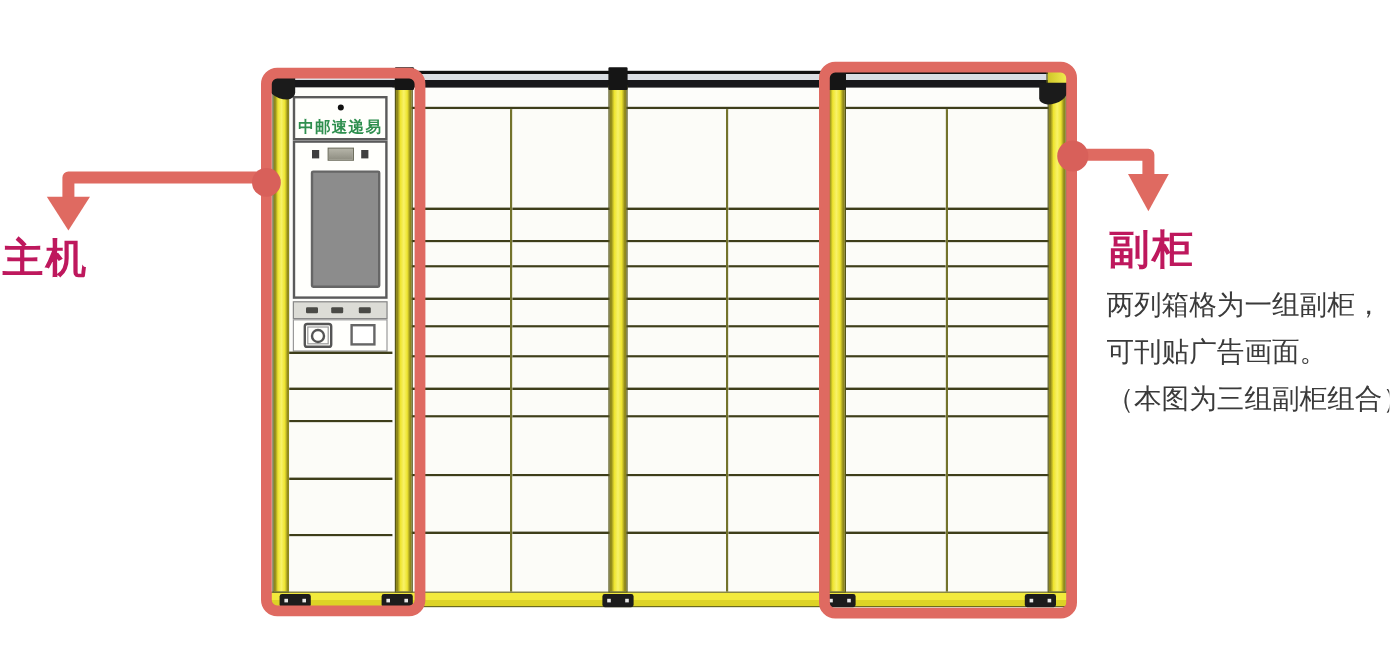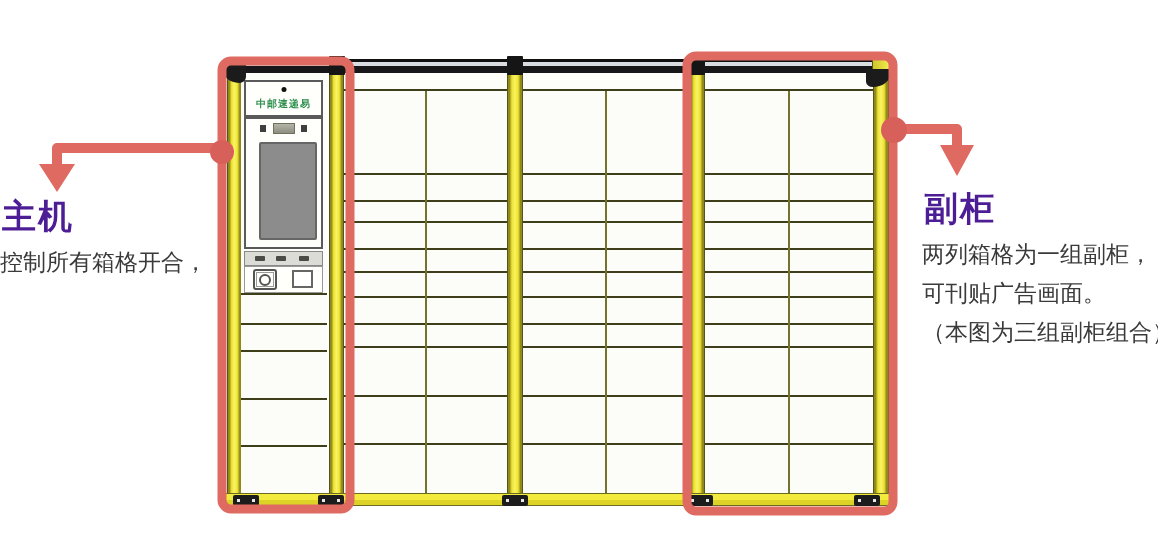--- a/index.html
+++ b/index.html
@@ -38,42 +38,42 @@
   .strip{height:18px;border-bottom:2px solid #3e3e1a;background:#fdfdfa;}
   .cols{display:flex;height:402px;}
   .col{flex:1 1 0;display:flex;flex-direction:column;}
   .col.first{border-right:2px solid #73732c;}
   .cell{background:#fcfcf8;border-bottom:2px solid #3e3e1a;}
   .cell.last{border-bottom:none;}
   
   .main-unit{left:241px;top:73px;width:86px;height:420px;background:#fdfdfa;z-index:2;}
   .header-box{position:absolute;left:3px;top:7px;width:79px;height:37px;border:2px solid #5a5a5a;background:#fffffc;}
   .header-dot{position:absolute;left:50%;top:5px;width:5px;height:5px;background:#111;border-radius:50%;transform:translateX(-50%);}
-  .brand-text{position:absolute;left:0;right:0;top:15px;text-align:center;font-size:10px;font-weight:bold;color:#2f8f4f;letter-spacing:1px;white-space:nowrap;}
+  .brand-text{position:absolute;left:0;right:0;top:15px;text-align:center;font-size:13px;font-weight:bold;color:#2f8f4f;letter-spacing:1px;white-space:nowrap;}
   .control-box{position:absolute;left:3px;top:44px;width:79px;height:132px;border:2px solid #5a5a5a;background:#fffffc;}
   .mini-sq{position:absolute;top:6px;width:6px;height:7px;background:#3f3f3f;}
   .mini-sq.l{left:14px;} .mini-sq.r{right:14px;}
   .mini-display{position:absolute;left:50%;top:4px;width:22px;height:11px;transform:translateX(-50%);
     background:linear-gradient(180deg,#b5b4a8,#8f8e82);border:1px solid #70705f;}
   .screen{position:absolute;left:13px;top:23px;width:58px;height:98px;background:#8c8c8c;border:2px solid #666;border-radius:2px;}
   .vent-bar{position:absolute;left:3px;top:178px;width:79px;height:15px;background:#dcdcd6;border:1px solid #888;}
   .vent-slot{position:absolute;top:4px;width:10px;height:5px;background:#4a4a46;border-radius:1px;}
   .device-panel{position:absolute;left:3px;top:193px;width:79px;height:27px;background:#fffffc;border:1px solid #999;}
   .cam{position:absolute;left:8px;top:2px;width:24px;height:21px;border:2px solid #555;border-radius:3px;}
   .cam::before{content:"";position:absolute;inset:1px;border:1px solid #9a9a9a;}
   .cam::after{content:"";position:absolute;left:50%;top:50%;width:8px;height:8px;border:2px solid #555;border-radius:50%;transform:translate(-50%,-50%);}
   .drop-slot{position:absolute;right:9px;top:3px;width:21px;height:18px;border:2px solid #666;background:#fff;}
   .main-cells{position:absolute;left:0;top:220px;width:86px;border-top:2px solid #3e3e1a;}
   
   .overlay{position:absolute;left:0;top:0;width:1158px;height:558px;z-index:10;pointer-events:none;}
   
   .label{position:absolute;z-index:11;}
   .label-left{left:0;top:196px;}
   .label-right{left:922px;top:188px;}
-  .label-title{margin:0 0 12px 2px;font-size:34px;line-height:40px;font-weight:bold;color:#4c1d95;letter-spacing:2px;}
+  .label-title{margin:0 0 12px 2px;font-size:34px;line-height:40px;font-weight:bold;color:#be185d;letter-spacing:2px;}
   .label p{margin:0 0 11px 0;font-size:23px;line-height:28px;color:#3a3a3a;white-space:nowrap;}
 </style>
 </head>
 <body>
 
 <div class="canvas">
 
   <div class="abs top-bar"></div>
   <div class="abs end-cap"></div>
   <div class="abs dome dome-left"></div>
@@ -223,21 +223,20 @@
     <path d="M222 148 L57 148 L57 166" fill="none" stroke="#df6a61" stroke-width="10" stroke-linejoin="round"></path>
     <polygon points="39,164 75,164 57,192" fill="#df6a61"></polygon>
     <path d="M894 129 L957 129 L957 147" fill="none" stroke="#df6a61" stroke-width="10" stroke-linejoin="round"></path>
     <polygon points="940,145 974,145 957,176" fill="#df6a61"></polygon>
     <circle cx="222" cy="152" r="12" fill="#d8605a"></circle>
     <circle cx="894" cy="130" r="13" fill="#d8605a"></circle>
   </svg>
 
   <div class="label label-left">
     <h2 class="label-title">主机</h2>
-    <p>控制所有箱格开合，</p>
   </div>
   <div class="label label-right">
     <h2 class="label-title">副柜</h2>
     <p>两列箱格为一组副柜，</p>
     <p>可刊贴广告画面。</p>
     <p>（本图为三组副柜组合）</p>
   </div>
 
 </div>
 

